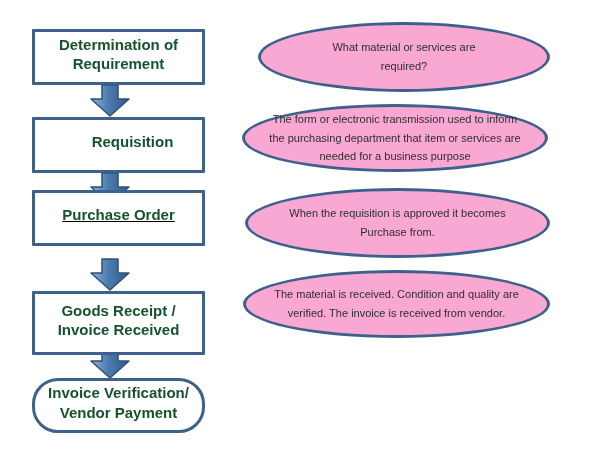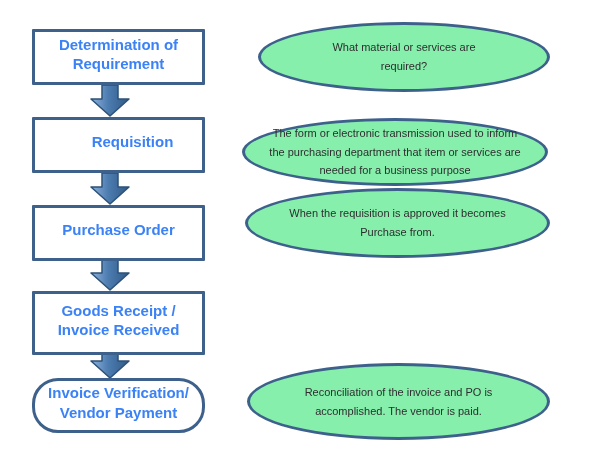--- a/index.html
+++ b/index.html
@@ -23,30 +23,30 @@
     align-items: center;
     justify-content: center;
     text-align: center;
     z-index: 2;
   }
   .box span {
     display: block;
     white-space: pre-line;
     font-size: 15px;
     font-weight: bold;
-    color: #3b82f6;
+    color: #14532d;
     line-height: 1.3;
     padding-bottom: 6px;
   }
   .ellipse {
     position: absolute;
     box-sizing: border-box;
     border: 3px solid var(--shape-border, #3e618c);
     border-radius: 50%;
-    background: #86efac;
+    background: #f9a8d4;
     display: flex;
     align-items: center;
     justify-content: center;
     text-align: center;
   }
   .ellipse span {
     display: block;
     white-space: pre-line;
     font-size: 11px;
     color: #2e2e2e;
@@ -85,21 +85,21 @@
     <polygon points="12,1 28,1 28,15 39,15 20,32 1,15 12,15" fill="url(#arrowGrad)" stroke="#2d5176" stroke-width="1.5" stroke-linejoin="round"></polygon>
   </svg>
 
   <div class="box" style="top:117px; height:56px;padding-left:28px;">
     <span>Requisition</span>
   </div>
   <svg class="arrow" style="top:172px;" viewBox="0 0 40 33">
     <polygon points="12,1 28,1 28,15 39,15 20,32 1,15 12,15" fill="url(#arrowGrad)" stroke="#2d5176" stroke-width="1.5" stroke-linejoin="round"></polygon>
   </svg>
 
-  <div class="box" style="top:205px; height:56px;">
+  <div class="box" style="top:190px; height:56px;text-decoration:underline;">
     <span>Purchase Order</span>
   </div>
   <svg class="arrow" style="top:258px;" viewBox="0 0 40 33">
     <polygon points="12,1 28,1 28,15 39,15 20,32 1,15 12,15" fill="url(#arrowGrad)" stroke="#2d5176" stroke-width="1.5" stroke-linejoin="round"></polygon>
   </svg>
 
   <div class="box" style="top:291px; height:64px;">
     <span>Goods Receipt /
 Invoice Received</span>
   </div>
@@ -110,30 +110,30 @@
   <div class="box" style="top:378px; height:55px;border-radius:26px;">
     <span>Invoice Verification/
 Vendor Payment</span>
   </div>
 
   <div class="ellipse" style="left:258px; top:22px; width:292px; height:70px;">
     <span>What material or services are
 required?</span>
   </div>
 
-  <div class="ellipse" style="left:242px; top:118px; width:306px; height:68px;">
+  <div class="ellipse" style="left:242px; top:104px; width:306px; height:68px;">
     <span>The form or electronic transmission used to inform
 the purchasing department that item or services are
 needed for a business purpose</span>
   </div>
 
   <div class="ellipse" style="left:245px; top:188px; width:305px; height:70px;">
     <span>When the requisition is approved it becomes
 Purchase from.</span>
   </div>
 
+  <div class="ellipse" style="left:243px; top:270px; width:307px; height:68px;">
+    <span>The material is received. Condition and quality are
+verified. The invoice is received from vendor.</span>
+  </div>
 
-  <div class="ellipse" style="left:247px; top:363px; width:303px; height:77px;">
-    <span>Reconciliation of the invoice and PO is
-accomplished. The vendor is paid.</span>
-  </div>
 
 </div>
 
 </body></html>

